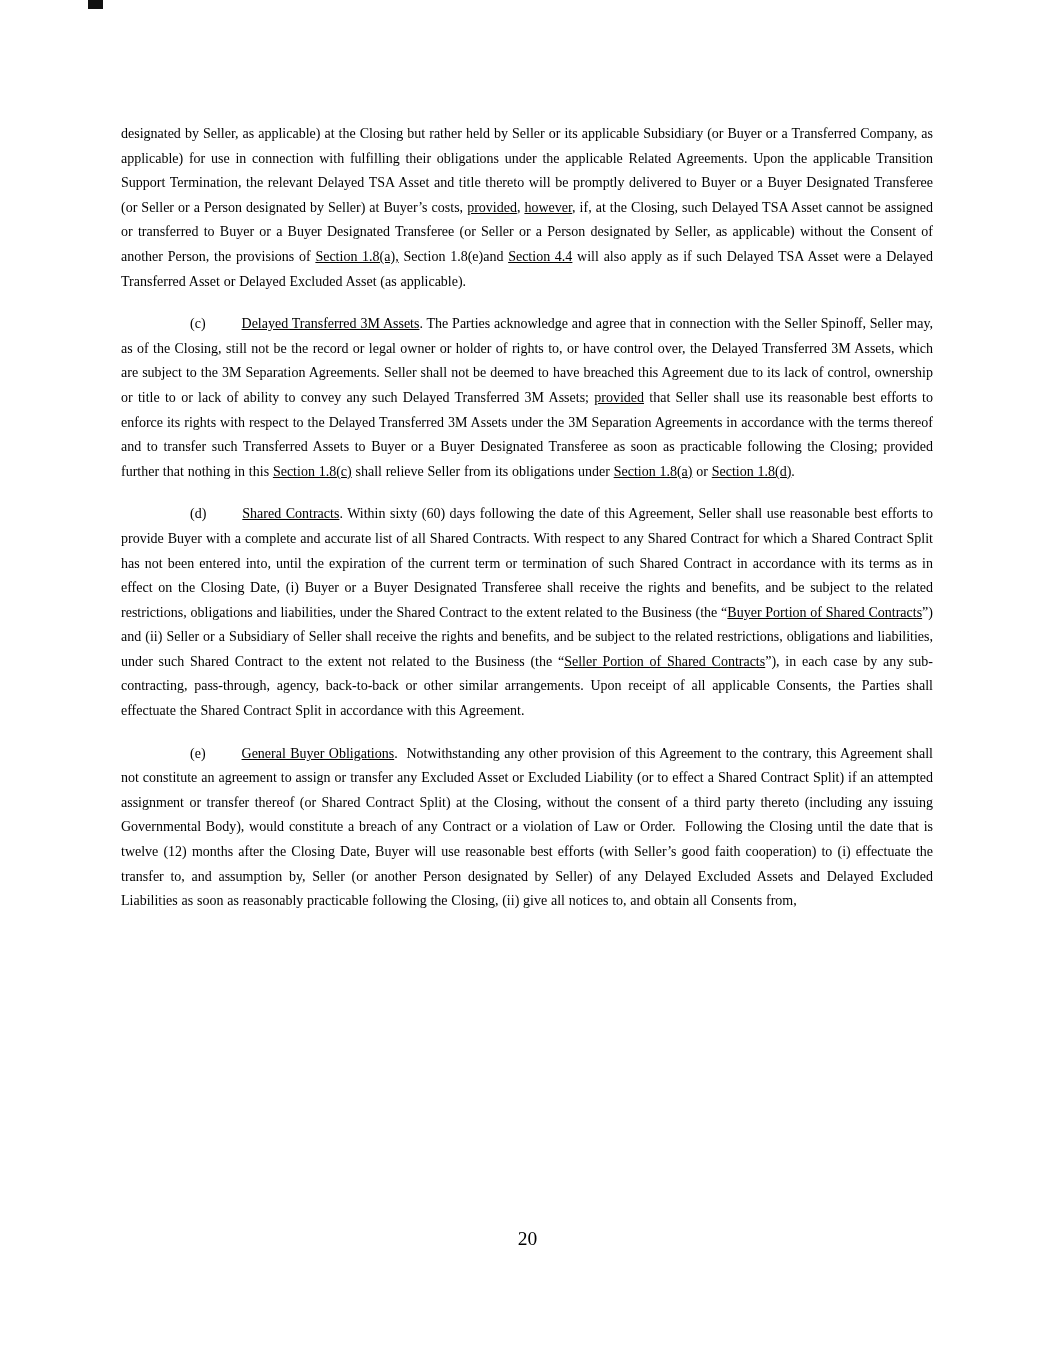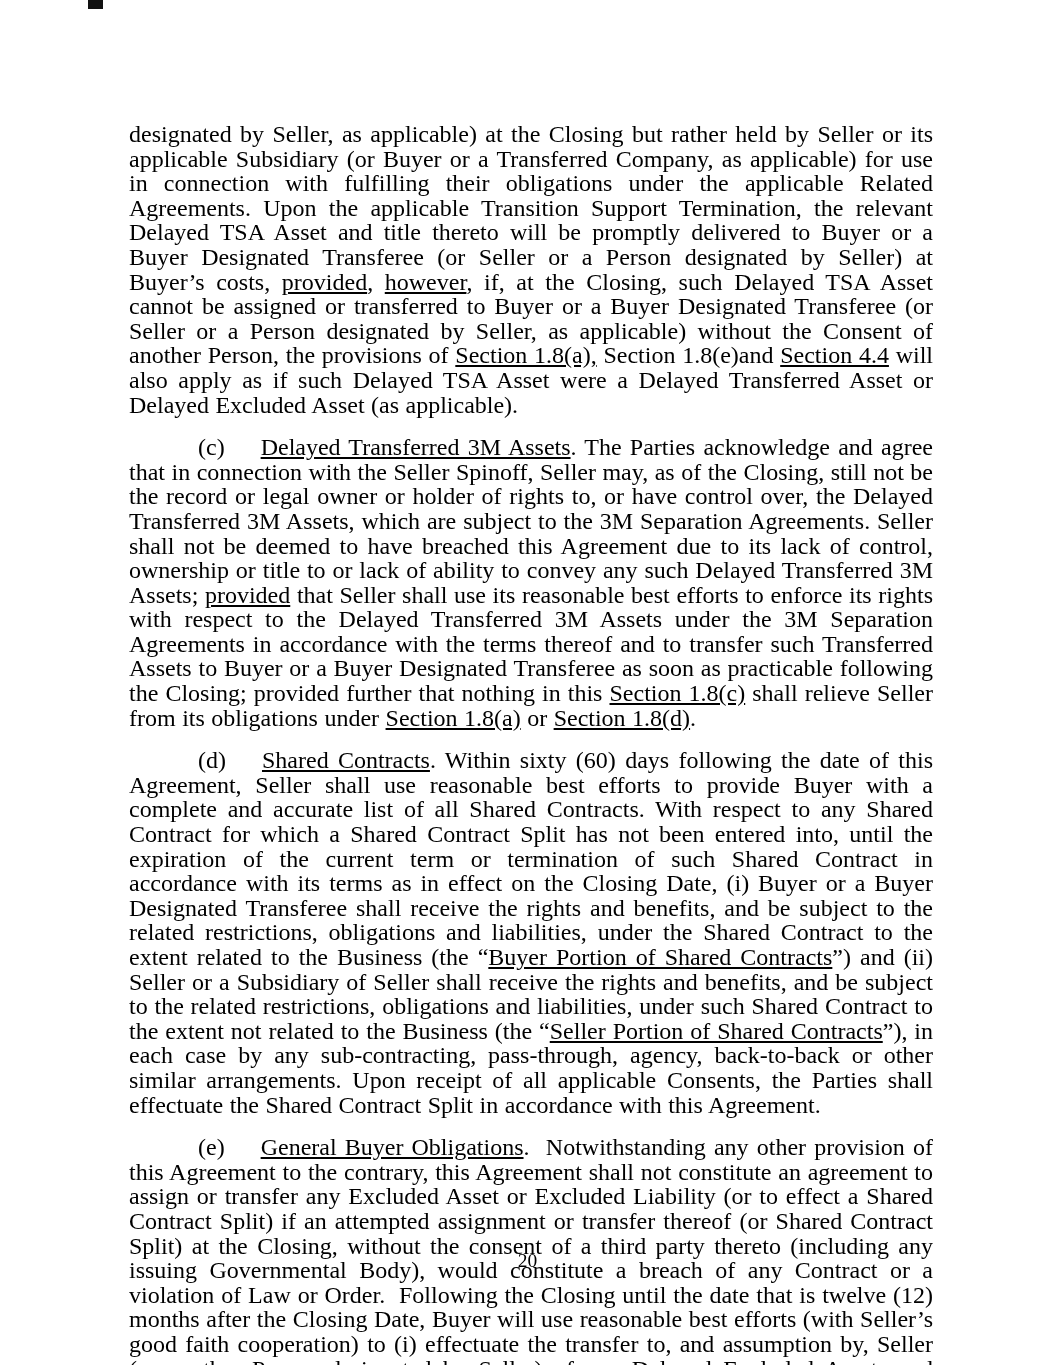--- a/index.html
+++ b/index.html
@@ -24,24 +24,24 @@
     height: 9px;
     background: #111111;
   }
   .content {
     position: absolute;
     left: 117px;
     top: 122px;
     width: 816px;
   }
   .para {
-    font-size: 24px;
+    font-size: 14px;
     line-height: 24.6px;
     text-align: justify;
-    margin: 0 0 18px 12px;
+    margin: 0 0 18px 4px;
     word-spacing: 0.02em;
   }
   .para.labeled {
     text-indent: 69px;
   }
   .para span.u {
     text-decoration: underline;
   }
   .para span.i {
   }
@@ -49,21 +49,20 @@
     display: inline-block;
     width: 36px;
   }
   .page-number {
     position: absolute;
     left: 0;
     right: 0;
     top: 1228px;
     text-align: center;
     font-size: 19.5px;
-    margin-top: 22px;
   }
 </style>
 </head>
 <body>
 
 <div class="page">
   <div class="scan-mark"></div>
 
   <div class="content">
     <p class="para"><span>designated by Seller, as applicable) at the Closing but rather held by Seller or its applicable Subsidiary (or Buyer or a Transferred Company, as applicable) for use in connection with fulfilling their obligations under the applicable Related Agreements. Upon the applicable Transition Support Termination, the relevant Delayed TSA Asset and title thereto will be promptly delivered to Buyer or a Buyer Designated Transferee (or Seller or a Person designated by Seller) at Buyer’s costs, </span><span class="u">provided</span><span>, </span><span class="u">however</span><span>, if, at the Closing, such Delayed TSA Asset cannot be assigned or transferred to Buyer or a Buyer Designated Transferee (or Seller or a Person designated by Seller, as applicable) without the Consent of another Person, the provisions of </span><span class="u">Section 1.8(a),</span><span> Section 1.8(e)and </span><span class="u">Section 4.4</span><span> will also apply as if such Delayed TSA Asset were a Delayed Transferred Asset or Delayed Excluded Asset (as applicable).</span></p>

